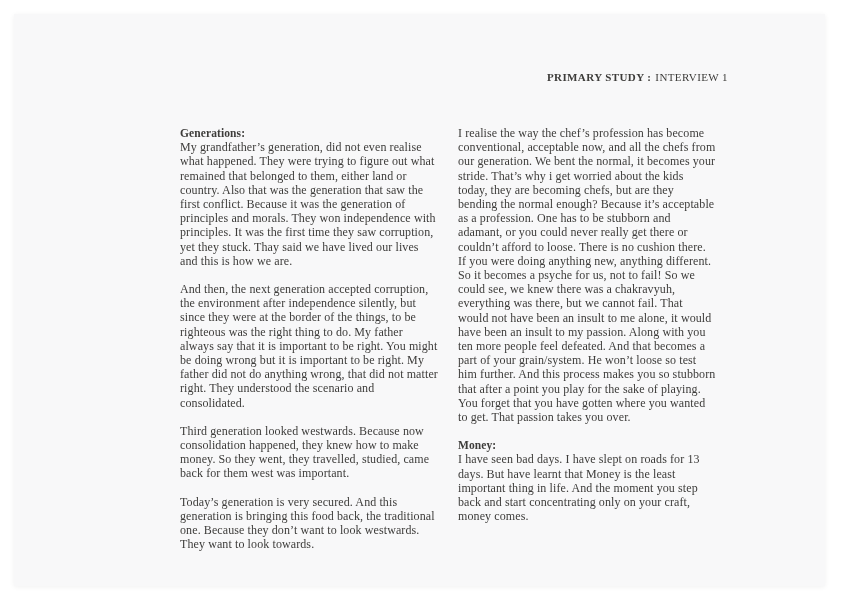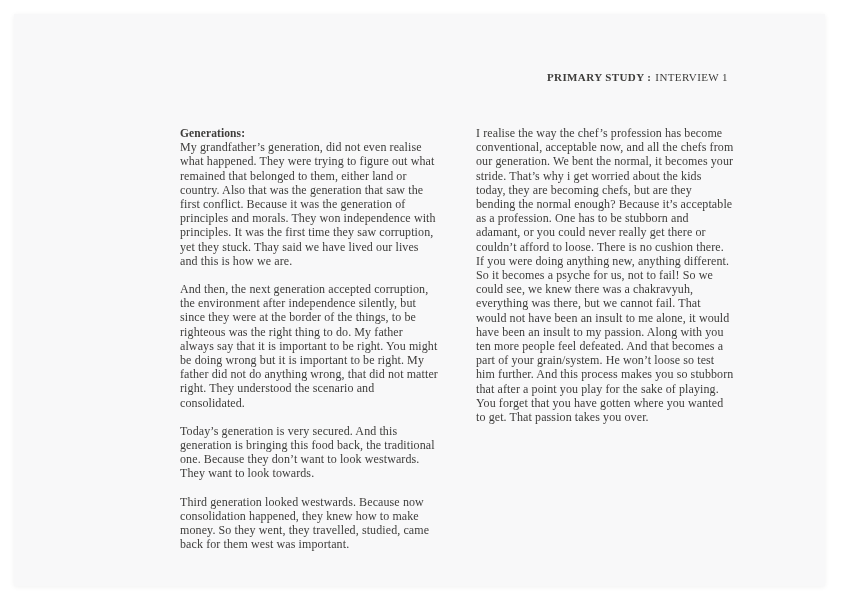--- a/index.html
+++ b/index.html
@@ -25,21 +25,21 @@
     font-size: 11px;
     letter-spacing: 0.4px;
     white-space: nowrap;
     text-align: right;
   }
   .running-head .rh-section { font-weight: bold; margin-right: 4px; }
   .columns {
     position: absolute;
     left: 166px; top: 112px;
     display: flex;
-    gap: 38px;
+    gap: 20px;
   }
   .col { width: 258px; }
   .col h3 {
     margin: 0;
     font-size: 11.5px;
     line-height: 14.2px;
     font-weight: bold;
     letter-spacing: 0.1px;
   }
   .col p {
@@ -76,27 +76,31 @@
     <span class="rh-section">PRIMARY STUDY :</span><span class="rh-title">INTERVIEW 1</span>
   </div>
 
   <div class="columns">
 
     <div class="col">
       <section>
         <h3>Generations:</h3>
         <p>My grandfather’s generation, did not even realise what happened. They were trying to figure out what remained that belonged to them, either land or country. Also that was the generation that saw the first conflict. Because it was the generation of principles and morals. They won independence with principles. It was the first time they saw corruption, yet they stuck. Thay said we have lived our lives and this is how we are.</p>
         <p>And then, the next generation accepted corruption, the environment after independence silently, but since they were at the border of the things, to be righteous was the right thing to do. My father always say that it is important to be right. You might be doing wrong but it is important to be right. My father did not do anything wrong, that did not matter right. They understood the scenario and consolidated.</p>
+        <p>Third generation looked westwards. Because now consolidation happened, they knew how to make money. So they went, they travelled, studied, came back for them west was important.</p>
         <p>Today’s generation is very secured. And this generation is bringing this food back, the traditional one. Because they don’t want to look westwards. They want to look towards.</p>
-        <p>Third generation looked westwards. Because now consolidation happened, they knew how to make money. So they went, they travelled, studied, came back for them west was important.</p>
       </section>
     </div>
 
     <div class="col">
       <section>
         <p>I realise the way the chef’s profession has become conventional, acceptable now, and all the chefs from our generation. We bent the normal, it becomes your stride. That’s why i get worried about the kids today, they are becoming chefs, but are they bending the normal enough? Because it’s acceptable as a profession. One has to be stubborn and adamant, or you could never really get there or couldn’t afford to loose. There is no cushion there. If you were doing anything new, anything different. So it becomes a psyche for us, not to fail! So we could see, we knew there was a chakravyuh, everything was there, but we cannot fail. That would not have been an insult to me alone, it would have been an insult to my passion. Along with you ten more people feel defeated. And that becomes a part of your grain/system. He won’t loose so test him further. And this process makes you so stubborn that after a point you play for the sake of playing. You forget that you have gotten where you wanted to get. That passion takes you over.</p>
+      </section>
+      <section>
+        <h3>Money:</h3>
+        <p>I have seen bad days. I have slept on roads for 13 days. But have learnt that Money is the least important thing in life. And the moment you step back and start concentrating only on your craft, money comes.</p>
       </section>
     </div>
 
   </div>
 
 
 </div>
 
 </body></html>

